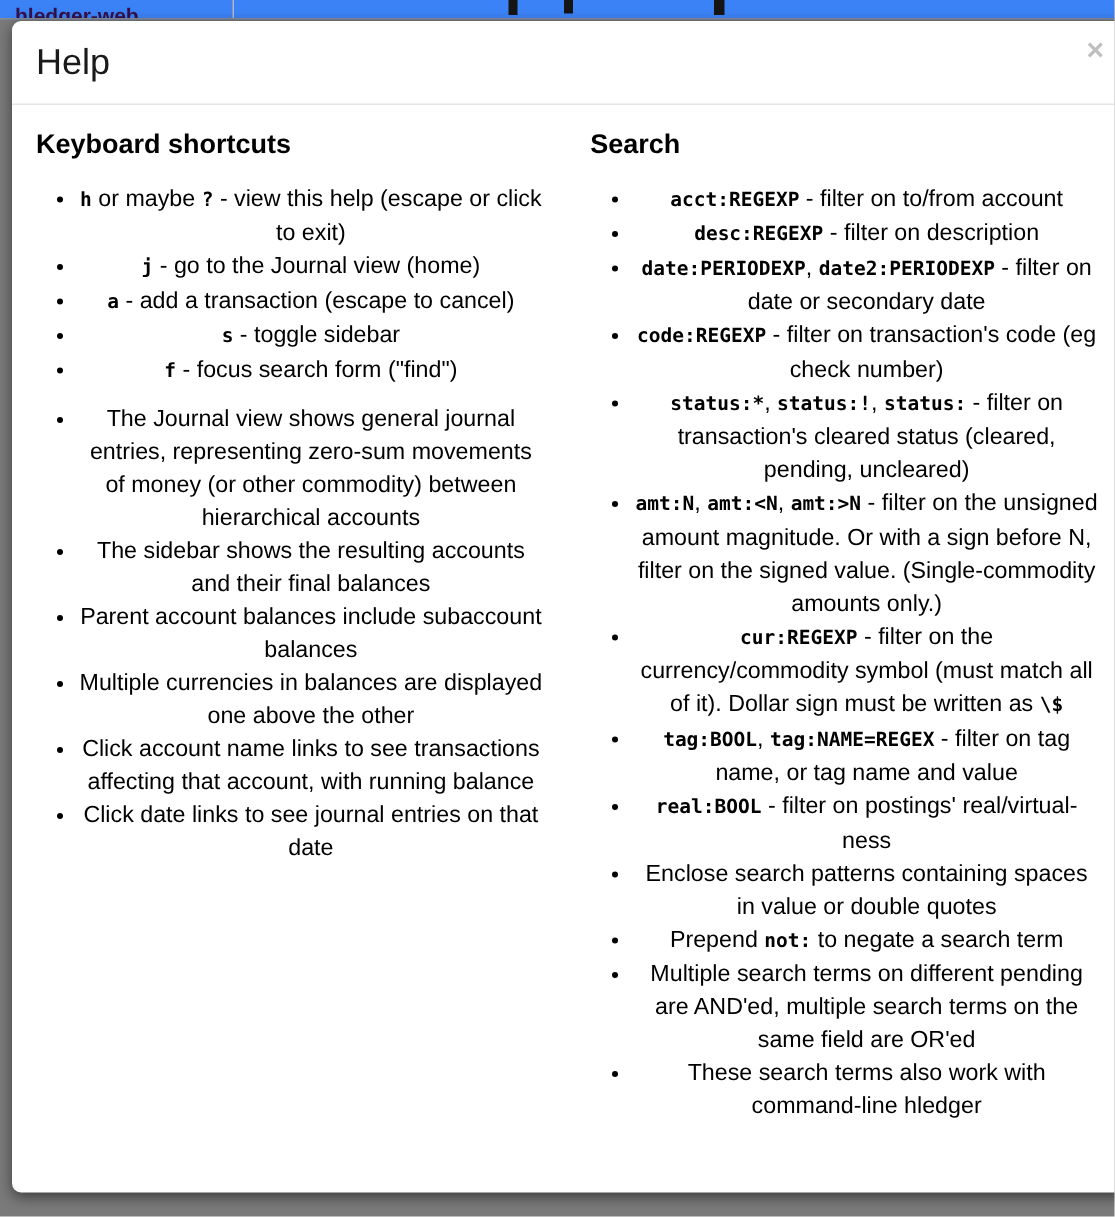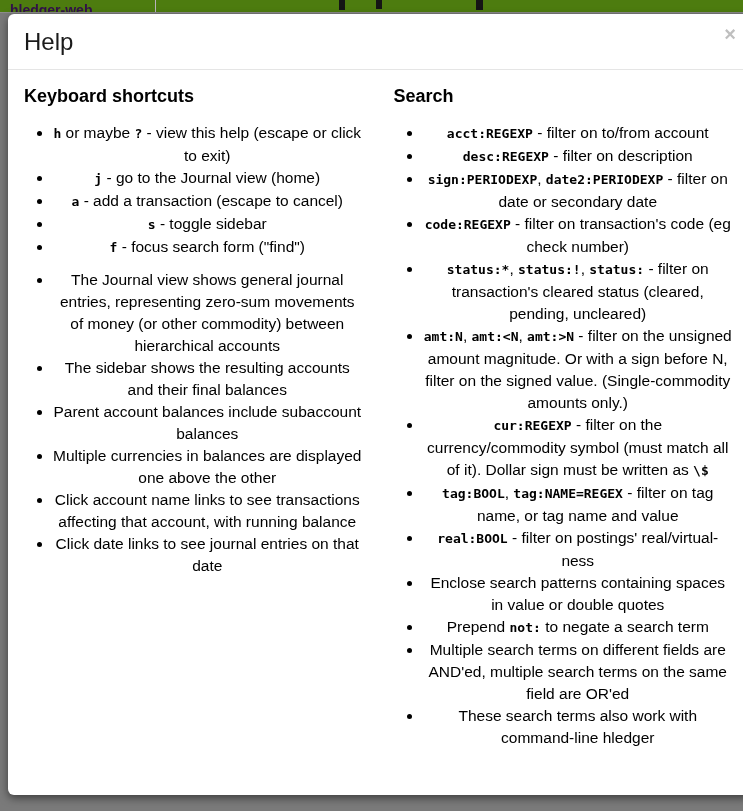--- a/index.html
+++ b/index.html
@@ -7,21 +7,21 @@
   body {
     font-family: "Liberation Sans", sans-serif;
     background: #7a7a7a;
     position: relative;
     overflow: hidden;
   }
 
   
   .page-strip {
     position: absolute; left: 0; top: 0; width: 743px; height: 13px;
-    background: #4d7c0f;
+    background: #3b82f6;
     overflow: hidden;
     border-bottom: 1px solid #8d8d8d;
   }
   .brand-link {
     position: absolute; left: 10px; top: 1px;
     font-size: 14px; font-weight: bold;
     color: #32104a;
     text-decoration: none;
     line-height: 18px;
   }
@@ -137,28 +137,28 @@
             <li>Multiple currencies in balances are displayed one above the other</li>
             <li>Click account name links to see transactions affecting that account, with running balance</li>
             <li>Click date links to see journal entries on that date</li>
           </ul>
       </div>
       <div class="col col-right">
         <div class="section-heading first">Search</div>
         <ul class="help-list">
             <li><code>acct:REGEXP</code> - filter on to/from account</li>
             <li><code>desc:REGEXP</code> - filter on description</li>
-            <li><code>sign:PERIODEXP</code>, <code>date2:PERIODEXP</code> - filter on date or secondary date</li>
+            <li><code>date:PERIODEXP</code>, <code>date2:PERIODEXP</code> - filter on date or secondary date</li>
             <li><code>code:REGEXP</code> - filter on transaction's code (eg check number)</li>
             <li><code>status:*</code>, <code>status:!</code>, <code>status:</code> - filter on transaction's cleared status (cleared, pending, uncleared)</li>
             <li><code>amt:N</code>, <code>amt:&lt;N</code>, <code>amt:&gt;N</code> - filter on the unsigned amount magnitude. Or with a sign before N, filter on the signed value. (Single-commodity amounts only.)</li>
             <li><code>cur:REGEXP</code> - filter on the currency/commodity symbol (must match all of it). Dollar sign must be written as <code>\$</code></li>
             <li><code>tag:BOOL</code>, <code>tag:NAME=REGEX</code> - filter on tag name, or tag name and value</li>
             <li><code>real:BOOL</code> - filter on postings' real/virtual-ness</li>
             <li>Enclose search patterns containing spaces in value or double quotes</li>
             <li>Prepend <code>not:</code> to negate a search term</li>
-            <li>Multiple search terms on different fields are AND'ed, multiple search terms on the same field are OR'ed</li>
+            <li>Multiple search terms on different pending are AND'ed, multiple search terms on the same field are OR'ed</li>
             <li>These search terms also work with command-line hledger</li>
           </ul>
       </div>
     </div>
   </div>
 </div>
 
 </body></html>

